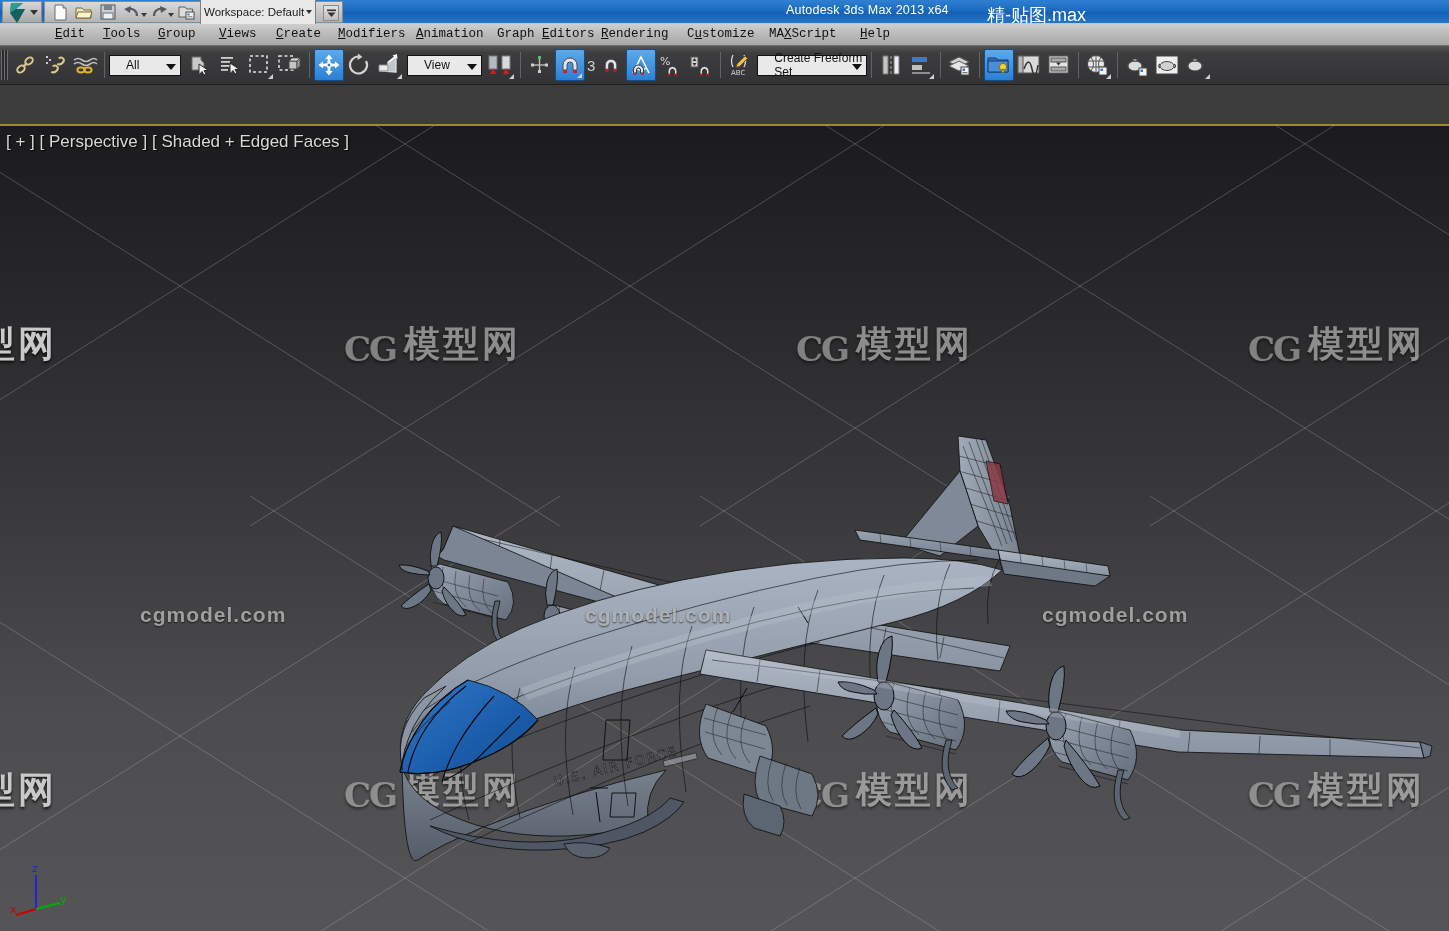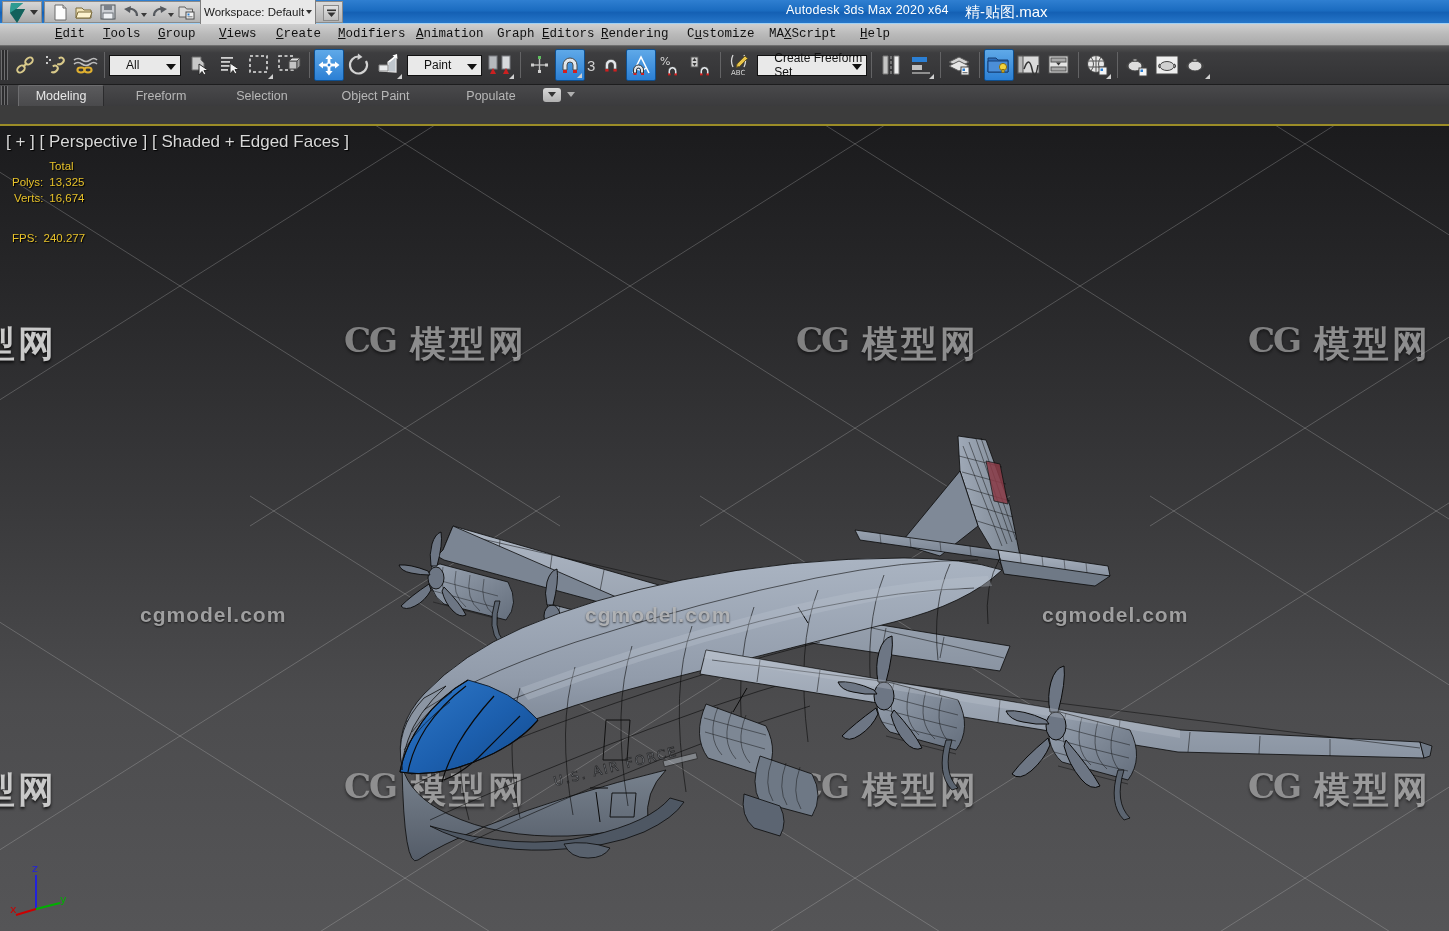--- a/index.html
+++ b/index.html
@@ -6,21 +6,21 @@
   html,body { width:1449px; height:931px; overflow:hidden; background:#3c3c3c;
     font-family:"Liberation Sans", sans-serif; }
   #app { position:relative; width:1449px; height:931px; overflow:hidden; }
 
   
   .titlebar { position:absolute; left:0; top:0; width:1449px; height:24px;
     background:linear-gradient(to bottom,#2f7fd1 0%,#1b6cc0 45%,#1460b4 55%,#2676c9 100%);
     border-bottom:1px solid #9fd0f5; }
   .title-text { position:absolute; left:786px; top:3px; font-size:12.5px; color:#ffffff;
     letter-spacing:.2px; white-space:nowrap; }
-  .title-file { position:absolute; left:965px; top:3px; font-size:15px; color:#ffffff; white-space:nowrap; }
+  .title-file { position:absolute; left:987px; top:3px; font-size:18px; color:#ffffff; white-space:nowrap; }
 
   
   .appicon { position:absolute; left:2px; top:1px; width:40px; height:22px;
     background:linear-gradient(to bottom,#d6d6d6,#a8a8a8); border:1px solid #8d8d8d; }
   .appicon .glyph { position:absolute; left:4px; top:0px; width:24px; height:22px; }
   .appicon .arrow { position:absolute; right:3px; top:8px; width:0;height:0;
     border-left:4px solid transparent;border-right:4px solid transparent;border-top:5px solid #333; }
 
   
   .qat { position:absolute; left:44px; top:1px; width:299px; height:22px;
@@ -93,21 +93,21 @@
     text-shadow:1px 1px 1px #000; line-height:16px; }
   .stats table { border-collapse:collapse; }
   .stats td { padding:0 6px 0 0; white-space:nowrap; }
   .stats td.lbl { text-align:right; }
   .stats .fps { margin-top:24px; }
 
   
   .wm { position:absolute; pointer-events:none; user-select:none; }
   .wm-text { font-size:21px; font-weight:bold; color:#b4b4b4; letter-spacing:1px;
     text-shadow:0 1px 2px rgba(0,0,0,.75); opacity:.82; white-space:nowrap;margin-top:40px; }
-  .wm-logo { display:flex; align-items:flex-start; gap:14px; opacity:.62; }
+  .wm-logo { display:flex; align-items:flex-end; gap:8px; opacity:.62; }
   .wm-cn { font-size:36px; font-weight:bold; color:#c9c9c9; letter-spacing:3px;
     text-shadow:0 2px 3px rgba(0,0,0,.8); white-space:nowrap;
     font-family:"DejaVu Sans", sans-serif; }
   .wm-cg { font-size:34px; font-weight:bold; color:#b5b5b5; letter-spacing:-2px;
     text-shadow:0 2px 3px rgba(0,0,0,.8); font-family:"DejaVu Serif", serif; }
 
   
   .tripod { position:absolute; left:10px; bottom:10px; width:60px; height:60px; }
 </style>
 </head>
@@ -173,21 +173,21 @@
         <span style="margin-left:2px;width:0;height:0;border-left:3px solid transparent;border-right:3px solid transparent;border-top:4px solid #333;display:inline-block;"></span>
       </div>
       <div class="ws-dd">
         <svg width="11" height="11" viewBox="0 0 11 11">
           <rect x="1" y="1.5" width="9" height="1.6" fill="#333"></rect>
           <polygon points="1.5,4.5 9.5,4.5 5.5,9" fill="#333"></polygon>
         </svg>
       </div>
     </div>
 
-    <div class="title-text">Autodesk 3ds Max  2020 x64</div>
+    <div class="title-text">Autodesk 3ds Max  2013 x64</div>
     <div class="title-file">精-贴图.max</div>
   </div>
 
   <div class="menubar">
     <div class="menu-item" style="left:50px"><u>E</u>dit</div>
     <div class="menu-item" style="left:98px"><u>T</u>ools</div>
     <div class="menu-item" style="left:153px"><u>G</u>roup</div>
     <div class="menu-item" style="left:214px"><u>V</u>iews</div>
     <div class="menu-item" style="left:271px"><u>C</u>reate</div>
     <div class="menu-item" style="left:333px"><u>M</u>odifiers</div>
@@ -302,21 +302,21 @@
         <path d="M3 18 h9 v-9 l8 -6 v16 z" fill="#bfc6cd" stroke="#e8e8e8" stroke-width="1.2"></path>
         <path d="M3 12 h9 v6 h-9 z" fill="#e8eaec" stroke="#8a8a8a"></path>
         <path d="M13 9 l7 -6" stroke="#fff" stroke-width="1.6"></path>
         <polygon points="21,1 21.5,6 16.5,2.5" fill="#fff"></polygon>
       </svg>
       <div class="fo"></div>
     </div>
 
     <div style="width:3px"></div>
     <div class="tbcombo" style="width:75px">
-      <span>Paint</span>
+      <span>View</span>
       <span class="cb-arrow"></span>
     </div>
     <div style="width:4px"></div>
 
     <div class="tbtn">
       <svg width="30" height="24" viewBox="0 0 30 24">
         <rect x="3" y="3" width="8" height="13" fill="#b6b9bd" stroke="#7a7d81"></rect>
         <rect x="16" y="3" width="8" height="13" fill="#d8dadd" stroke="#7a7d81"></rect>
         <g fill="#cc2020">
             <polygon points="7,15 10,21 4,21"></polygon>
@@ -488,30 +488,20 @@
       <svg width="26" height="24" viewBox="0 0 26 24">
         <ellipse cx="11" cy="13" rx="7" ry="5" fill="#dcdcdc" stroke="#444"></ellipse>
         <path d="M4 11 q-2.5 2 0 4" stroke="#444" fill="none" stroke-width="1.4"></path>
         <path d="M18 11 q3 2 0 4" stroke="#444" fill="none" stroke-width="1.4"></path>
         <rect x="9" y="6" width="4" height="2" fill="#dcdcdc" stroke="#444"></rect>
       </svg>
       <div class="fo"></div>
     </div>
   </div>
 
-  <div class="ribbon">
-    <div class="ribbon-grip"></div>
-    <div class="rtab sel" style="left:18px;width:86px">Modeling</div>
-    <div class="rtab" style="left:118px;width:86px">Freeform</div>
-    <div class="rtab" style="left:219px;width:86px">Selection</div>
-    <div class="rtab" style="left:328px;width:95px">Object Paint</div>
-    <div class="rtab" style="left:452px;width:78px">Populate</div>
-    <div class="ribbon-drop" style="left:543px"></div>
-    <div style="position:absolute;left:567px;top:7px;width:0;height:0;border-left:4px solid transparent;border-right:4px solid transparent;border-top:5px solid #b0b0b0"></div>
-  </div>
 
 
   <div class="viewport">
 
     <svg style="position:absolute;left:0;top:0;width:1449px;height:807px;pointer-events:none">
       <g stroke="rgba(200,200,200,0.28)" stroke-width="1">
         <line x1="-200" y1="-80" x2="560" y2="400"></line>
         <line x1="250" y1="-80" x2="1010" y2="400"></line>
         <line x1="700" y1="-80" x2="1460" y2="400"></line>
         <line x1="1150" y1="-80" x2="1910" y2="400"></line>
@@ -837,46 +827,20 @@
         <path d="M706 524 L1180 604 L1180 612 L704 532 Z" fill="#c0c8d2" opacity=".30" stroke="none"></path>
       </g>
     </svg>
 
     <div class="wm wm-text" style="left:140px;top:437px">cgmodel.com</div>
     <div class="wm wm-text" style="left:585px;top:437px">cgmodel.com</div>
     <div class="wm wm-text" style="left:1042px;top:437px">cgmodel.com</div>
 
     <div class="vp-label">[ + ] [ Perspective ] [ Shaded + Edged Faces ]</div>
 
-    <div class="stats">
-      <table>
-        <tbody>
-            <tr>
-              <td class="lbl"></td>
-            <td>Total</td>
-            </tr>
-        <tr>
-              <td class="lbl">Polys:</td>
-            <td>13,325</td>
-            </tr>
-        <tr>
-              <td class="lbl">Verts:</td>
-            <td>16,674</td>
-            </tr>
-      </tbody>
-        </table>
-      <table class="fps">
-        <tbody>
-            <tr>
-              <td class="lbl">FPS:</td>
-            <td>240.277</td>
-            </tr>
-      </tbody>
-        </table>
-    </div>
 
     <svg class="tripod" viewBox="0 0 60 60">
       <line x1="26" y1="48" x2="26" y2="14" stroke="#2222dd" stroke-width="2"></line>
       <line x1="26" y1="48" x2="6" y2="54" stroke="#cc0000" stroke-width="2"></line>
       <line x1="26" y1="48" x2="50" y2="42" stroke="#00b000" stroke-width="2"></line>
       <text x="22" y="11" font-size="11" fill="#2222dd" font-family="DejaVu Sans, sans-serif">z</text>
       <text x="0" y="52" font-size="11" fill="#cc0000" font-family="DejaVu Sans, sans-serif">x</text>
       <text x="50" y="42" font-size="11" fill="#00b000" font-family="DejaVu Sans, sans-serif">y</text>
     </svg>
   </div>

